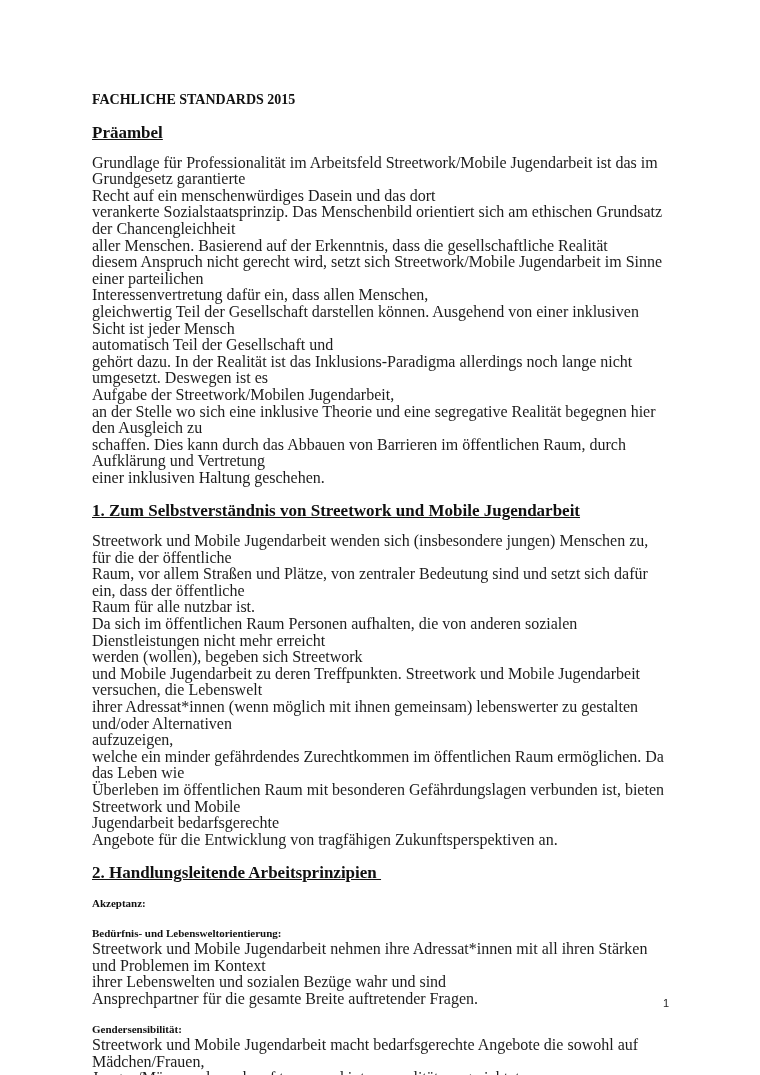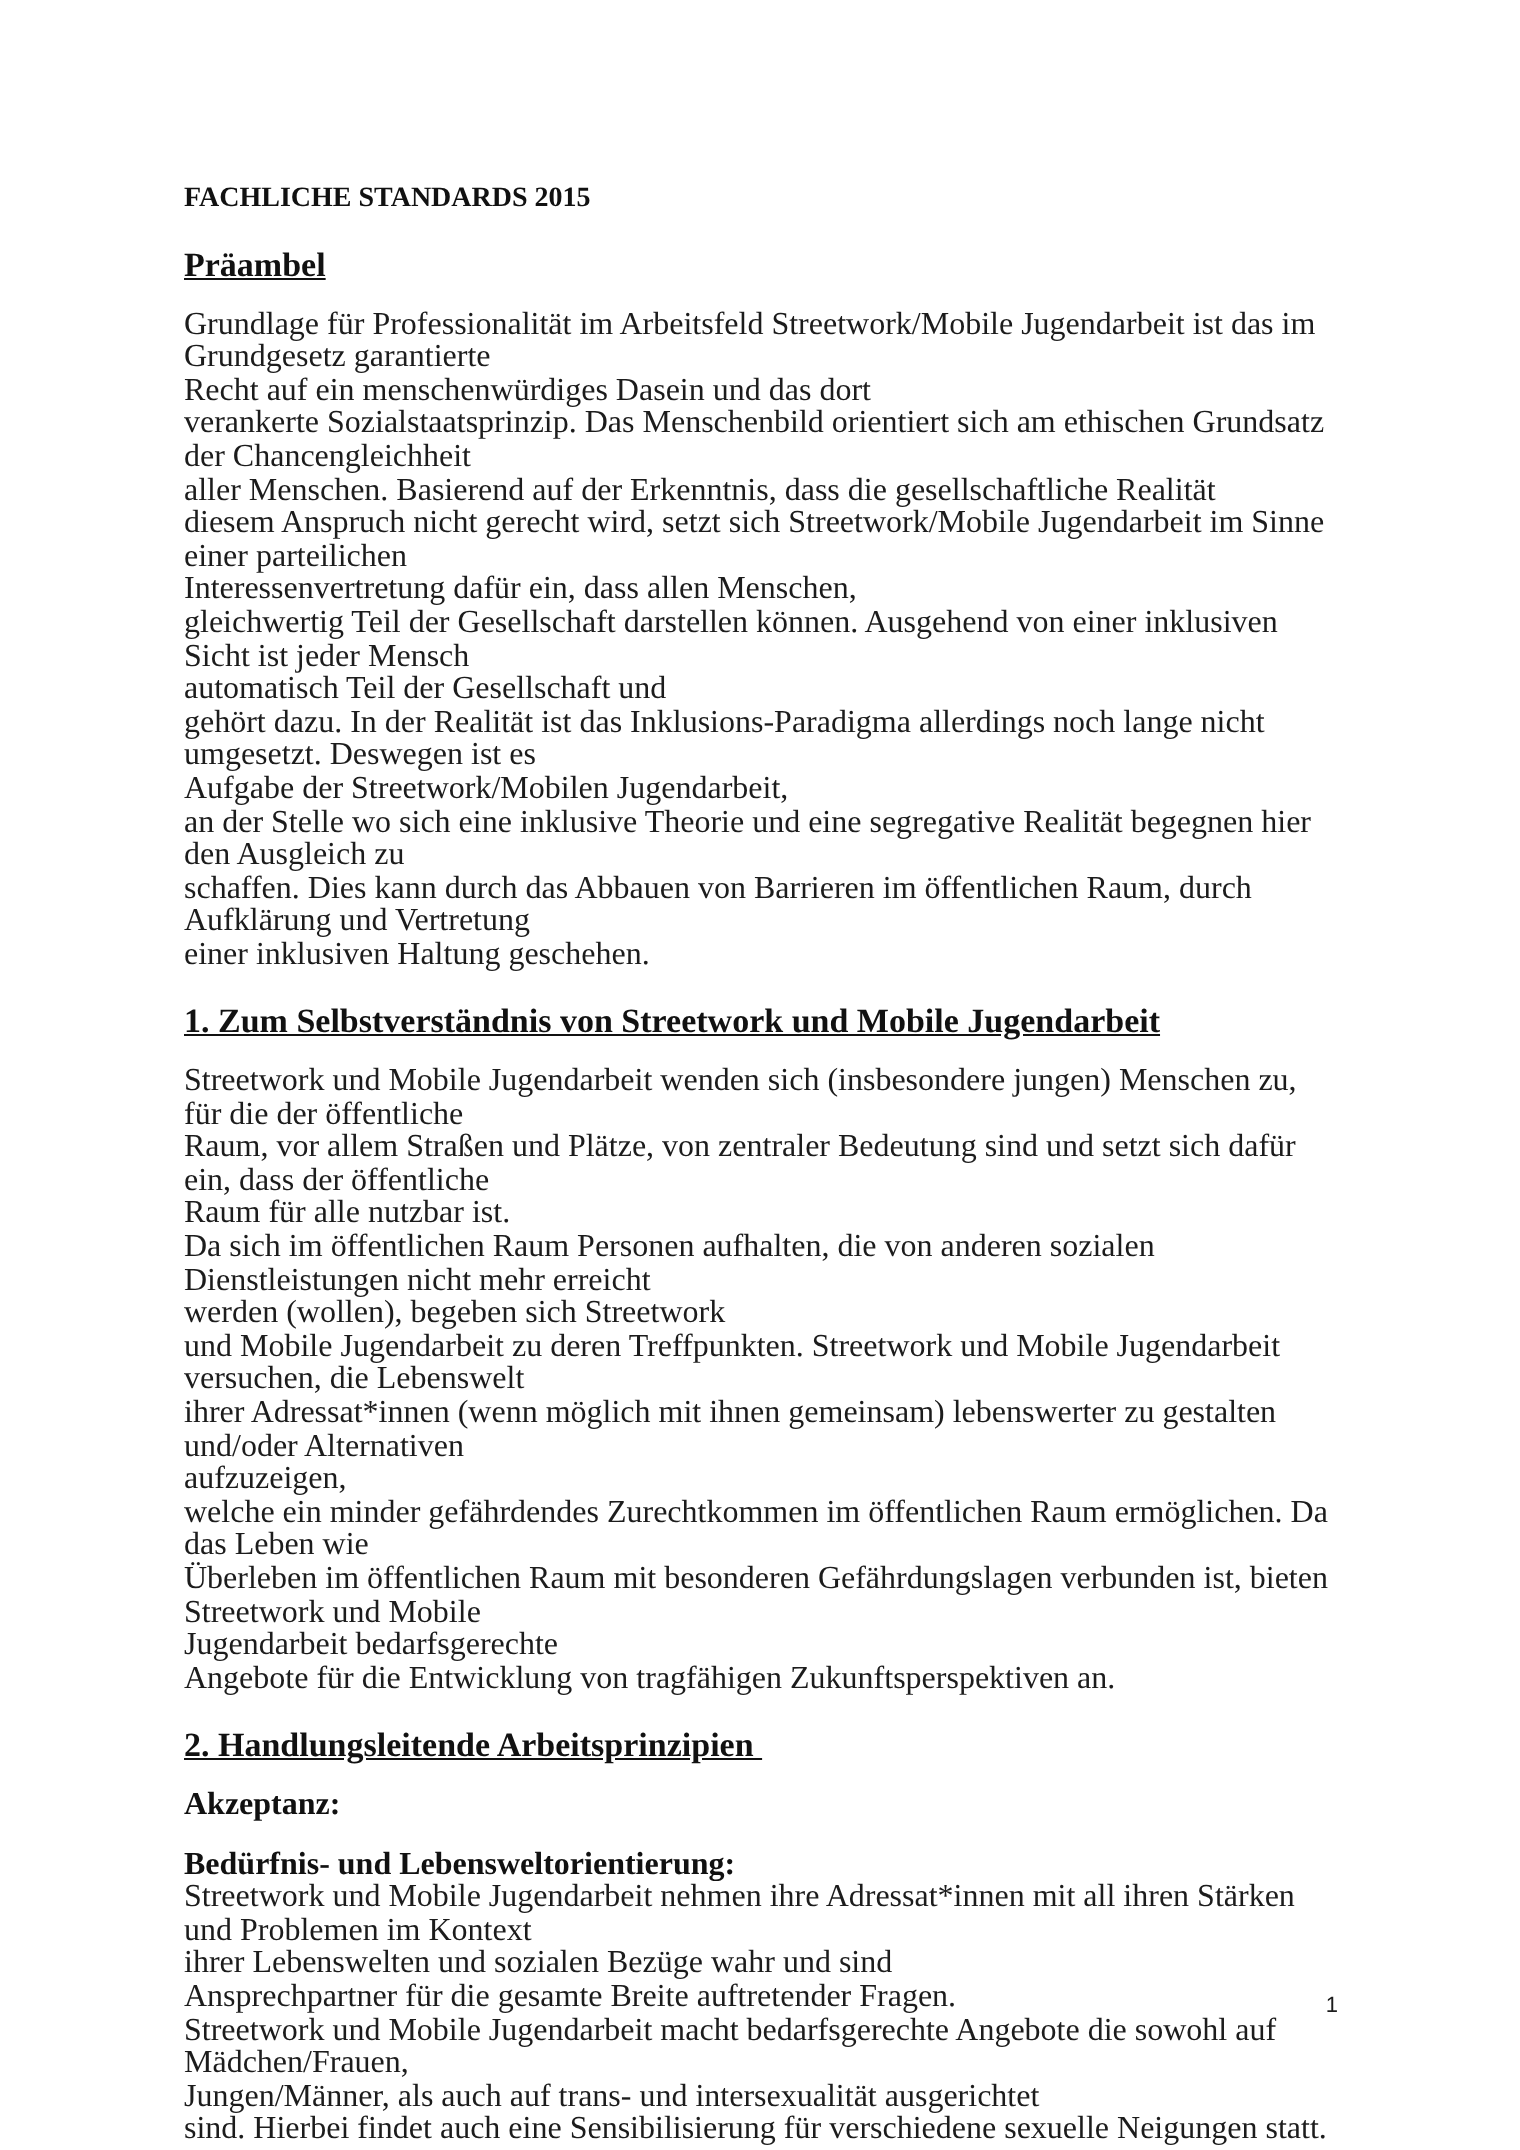--- a/index.html
+++ b/index.html
@@ -35,21 +35,21 @@
   .doc-heading {
     font-size: 17px;
     font-weight: bold;
     text-decoration: underline;
     line-height: 16.6px;
     margin: 17px 0 13px 0;
     white-space: pre-line;
     color: #111;
   }
   .doc-subheading {
-    font-size: 16px;
+    font-size: 11px;
     font-weight: bold;
     line-height: 16.6px;
     margin: 13px 0 0 0;
     white-space: pre-line;
     color: #111;
   }
   .doc-paragraph {
     font-size: 16px;
     line-height: 16.6px;
     margin: 0;
@@ -104,19 +104,20 @@
     <h2 class="doc-heading">2. Handlungsleitende Arbeitsprinzipien&nbsp;</h2>
 
     <h3 class="doc-subheading">Akzeptanz:</h3>
 
     <h3 class="doc-subheading">Bedürfnis- und Lebensweltorientierung:</h3>
     <p class="doc-paragraph">Streetwork und Mobile Jugendarbeit nehmen ihre Adressat*innen mit all ihren Stärken und Problemen im Kontext
 ihrer Lebenswelten und sozialen Bezüge wahr und sind
 Ansprechpartner für die gesamte Breite auftretender Fragen.</p>
 
 
+    <h3 class="doc-subheading">Gendersensibilität:</h3>
     <p class="doc-paragraph">Streetwork und Mobile Jugendarbeit macht bedarfsgerechte Angebote die sowohl auf Mädchen/Frauen,
 Jungen/Männer, als auch auf trans- und intersexualität ausgerichtet
 sind. Hierbei findet auch eine Sensibilisierung für verschiedene sexuelle Neigungen statt.</p>
   </div>
 
   <span class="page-number">1</span>
 </div>
 
 </body></html>

